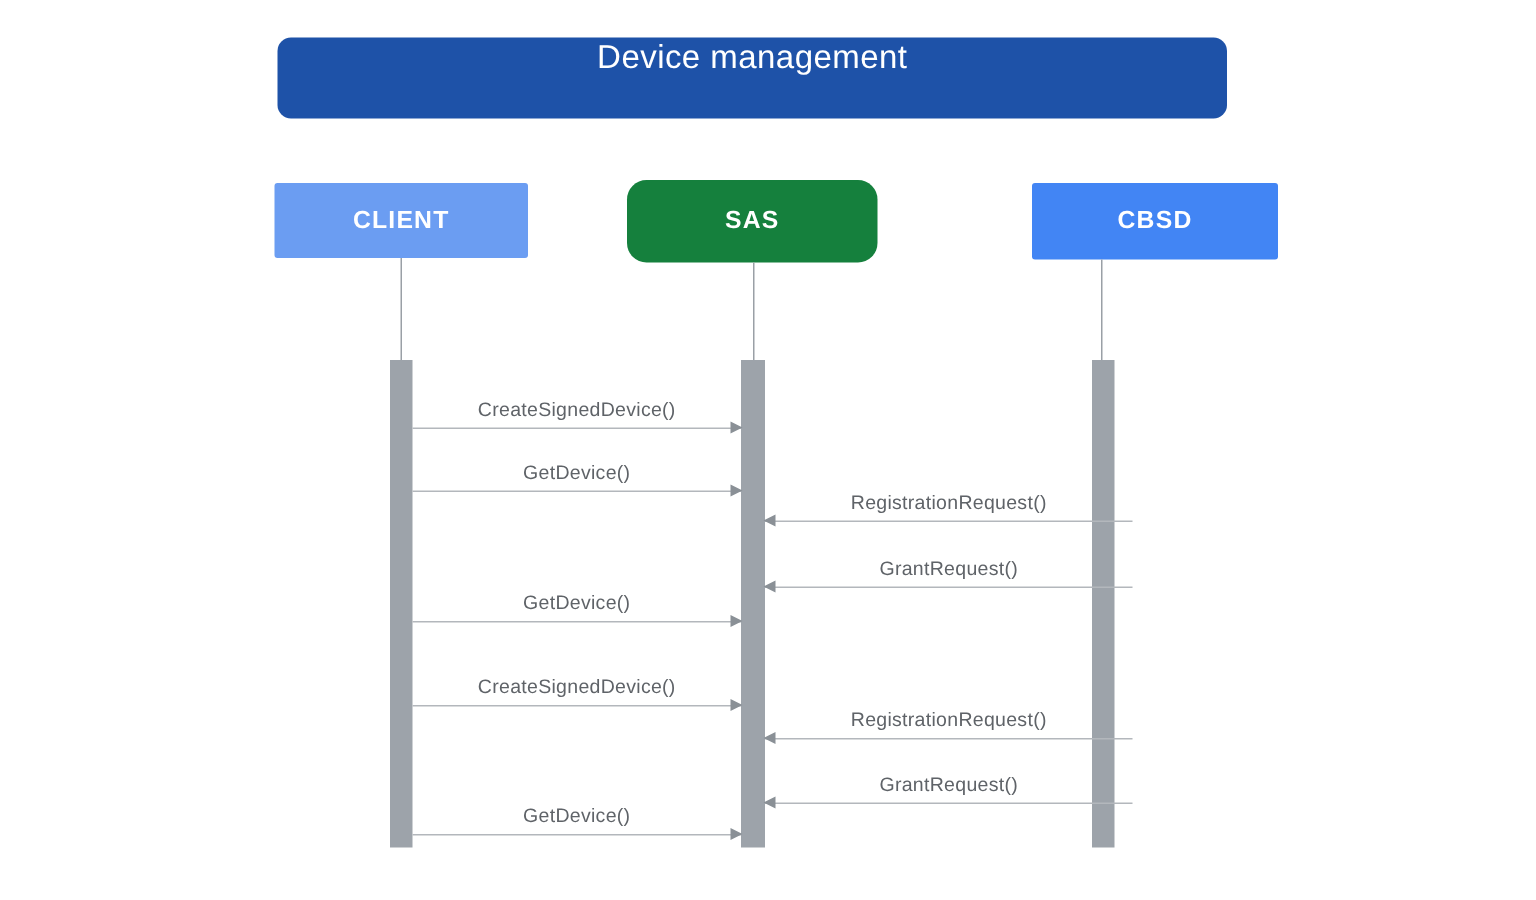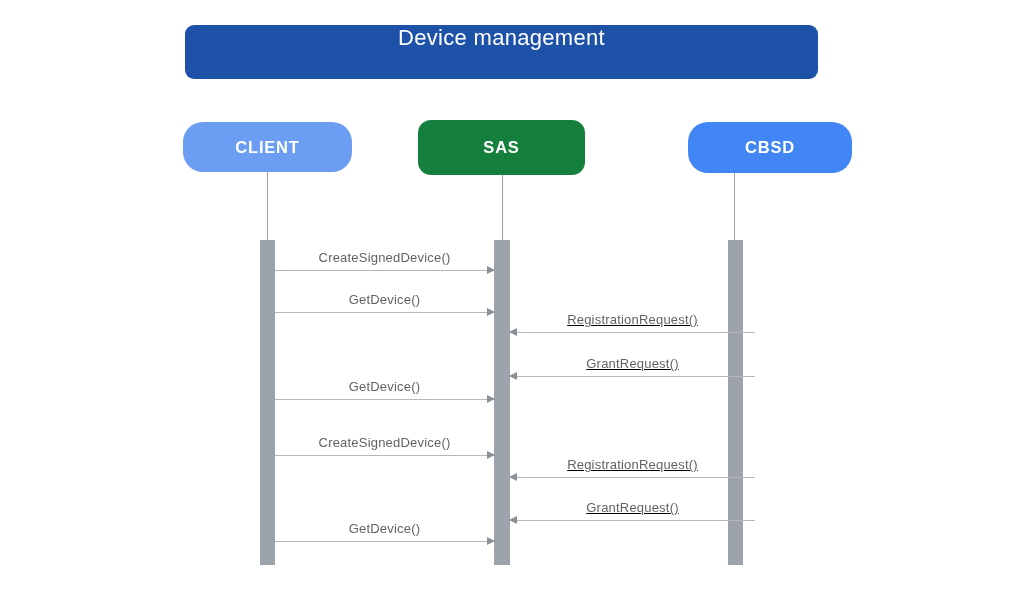--- a/index.html
+++ b/index.html
@@ -33,21 +33,21 @@
   
   .actor-box {
     position: absolute;
     display: flex;
     align-items: center;
     justify-content: center;
     color: #ffffff;
     font-size: 16.5px;
     font-weight: 700;
     letter-spacing: 0.8px;
-    border-radius: 20px;
+    border-radius: 2px;
   }
   .actor-client { left: 183px; top: 122px; width: 169px; height: 50px; background: #6B9DF2; }
   .actor-sas    { left: 418px; top: 120px; width: 167px; height: 55px; background: #15803d; border-radius: 13px; }
   .actor-cbsd   { left: 688px; top: 122px; width: 164px; height: 51px; background: #4285F4; }
   
   .lifeline {
     position: absolute;
     width: 0;
     border-left: 1px solid #9AA0A6;
   }
@@ -61,23 +61,24 @@
     height: 325px;
     background: #9DA3AA;
   }
   .activation-client { left: 260px; width: 15px; }
   .activation-sas    { left: 494px; width: 16px; }
   .activation-cbsd   { left: 728px; width: 15px; }
   
   .message {
     position: absolute;
     height: 21px;
+    margin-top: 15px;
   }
   .msg-right { left: 275px; width: 219px; }
-  .msg-left  { left: 510px; width: 245px; text-decoration: underline; }
+  .msg-left  { left: 510px; width: 245px; }
   .msg-label {
     display: block;
     text-align: center;
     font-size: 13px;
     line-height: 15px;
     color: #5F6368;
     letter-spacing: 0.2px;
     white-space: nowrap;
   }
   .msg-line {

